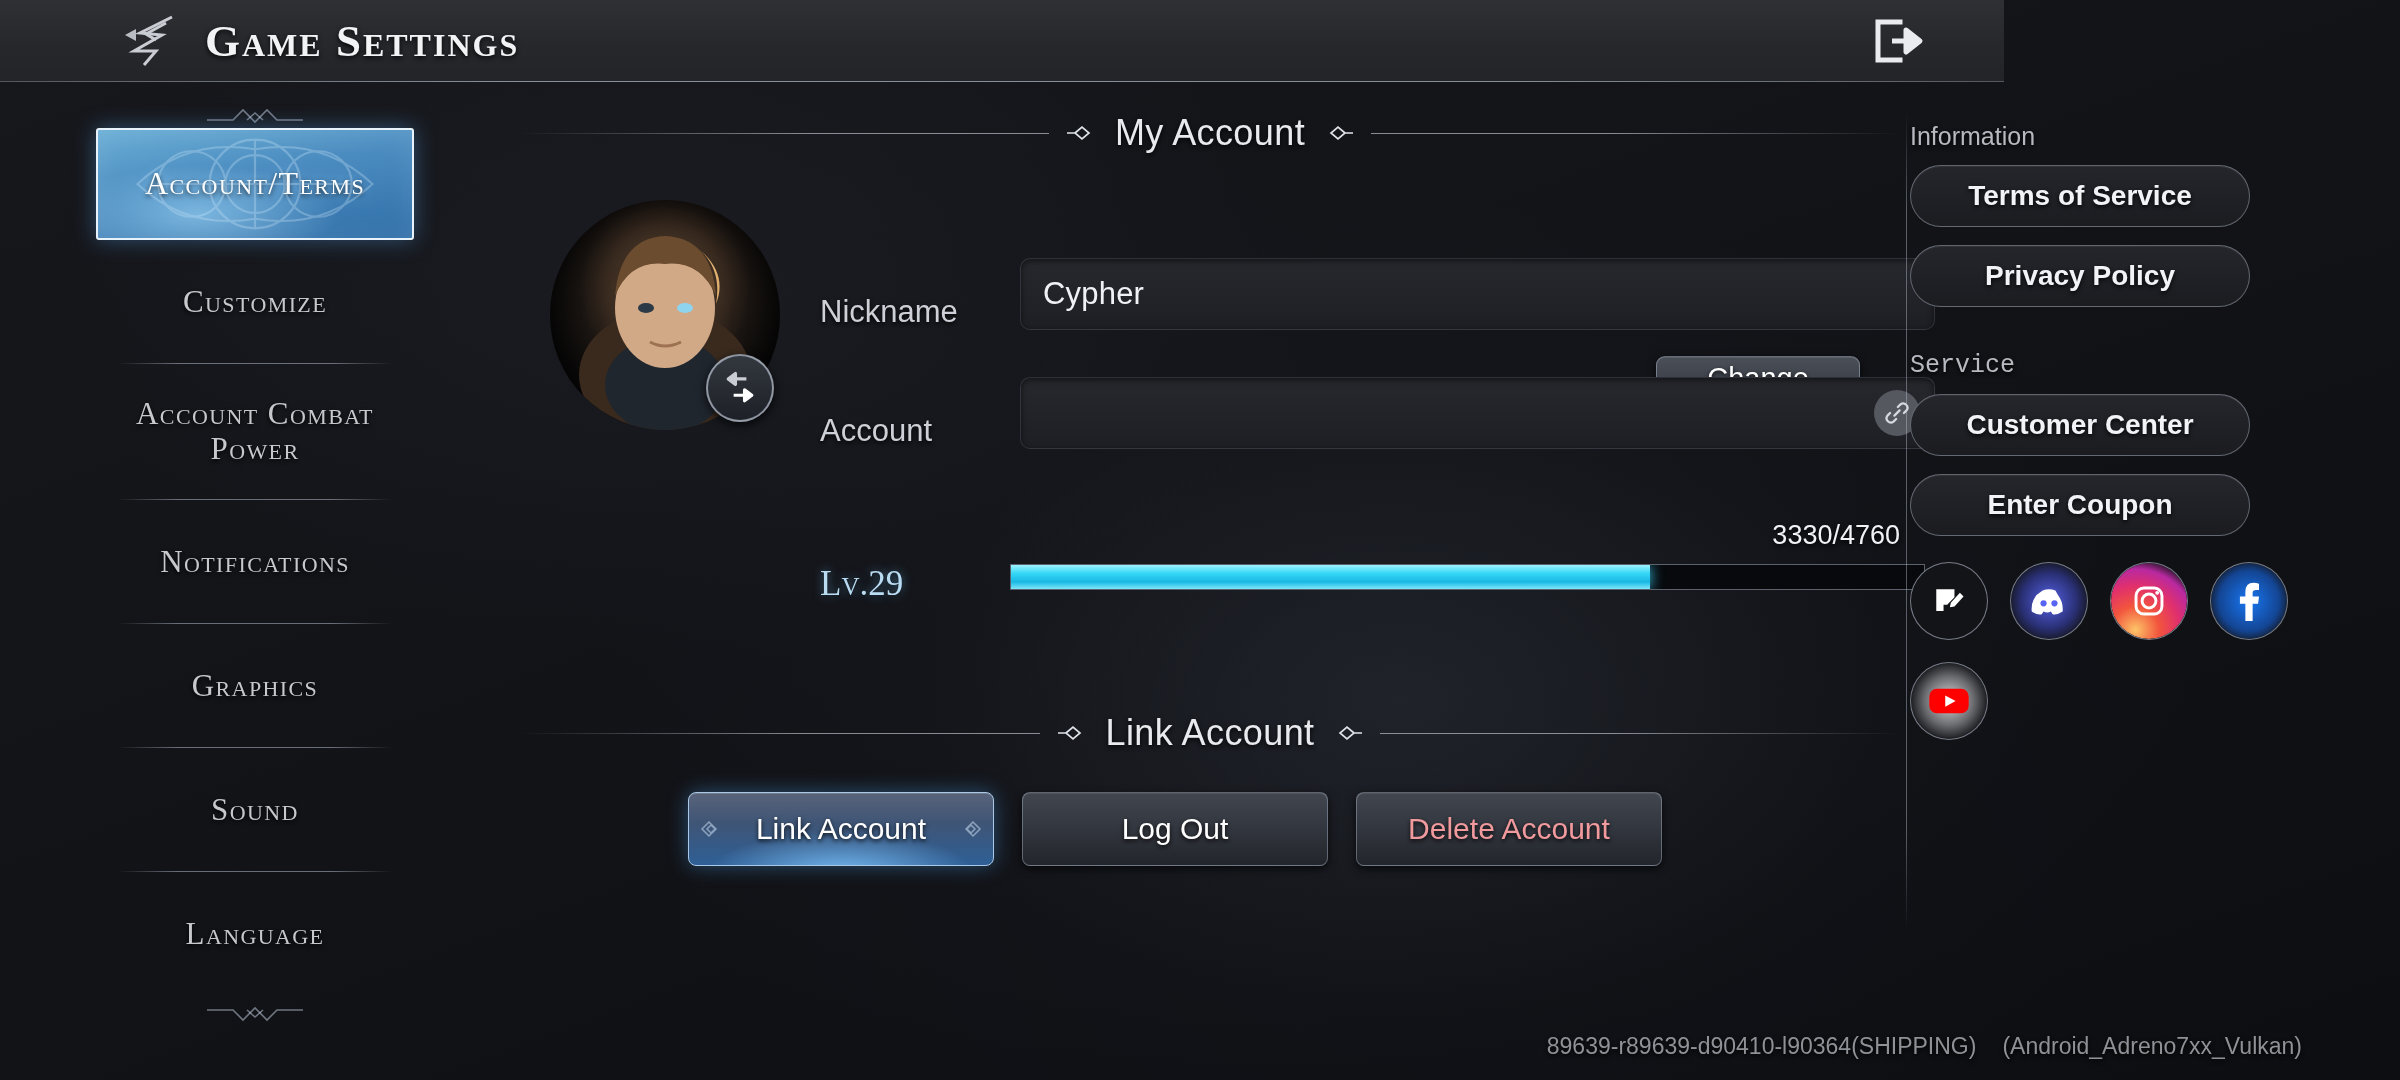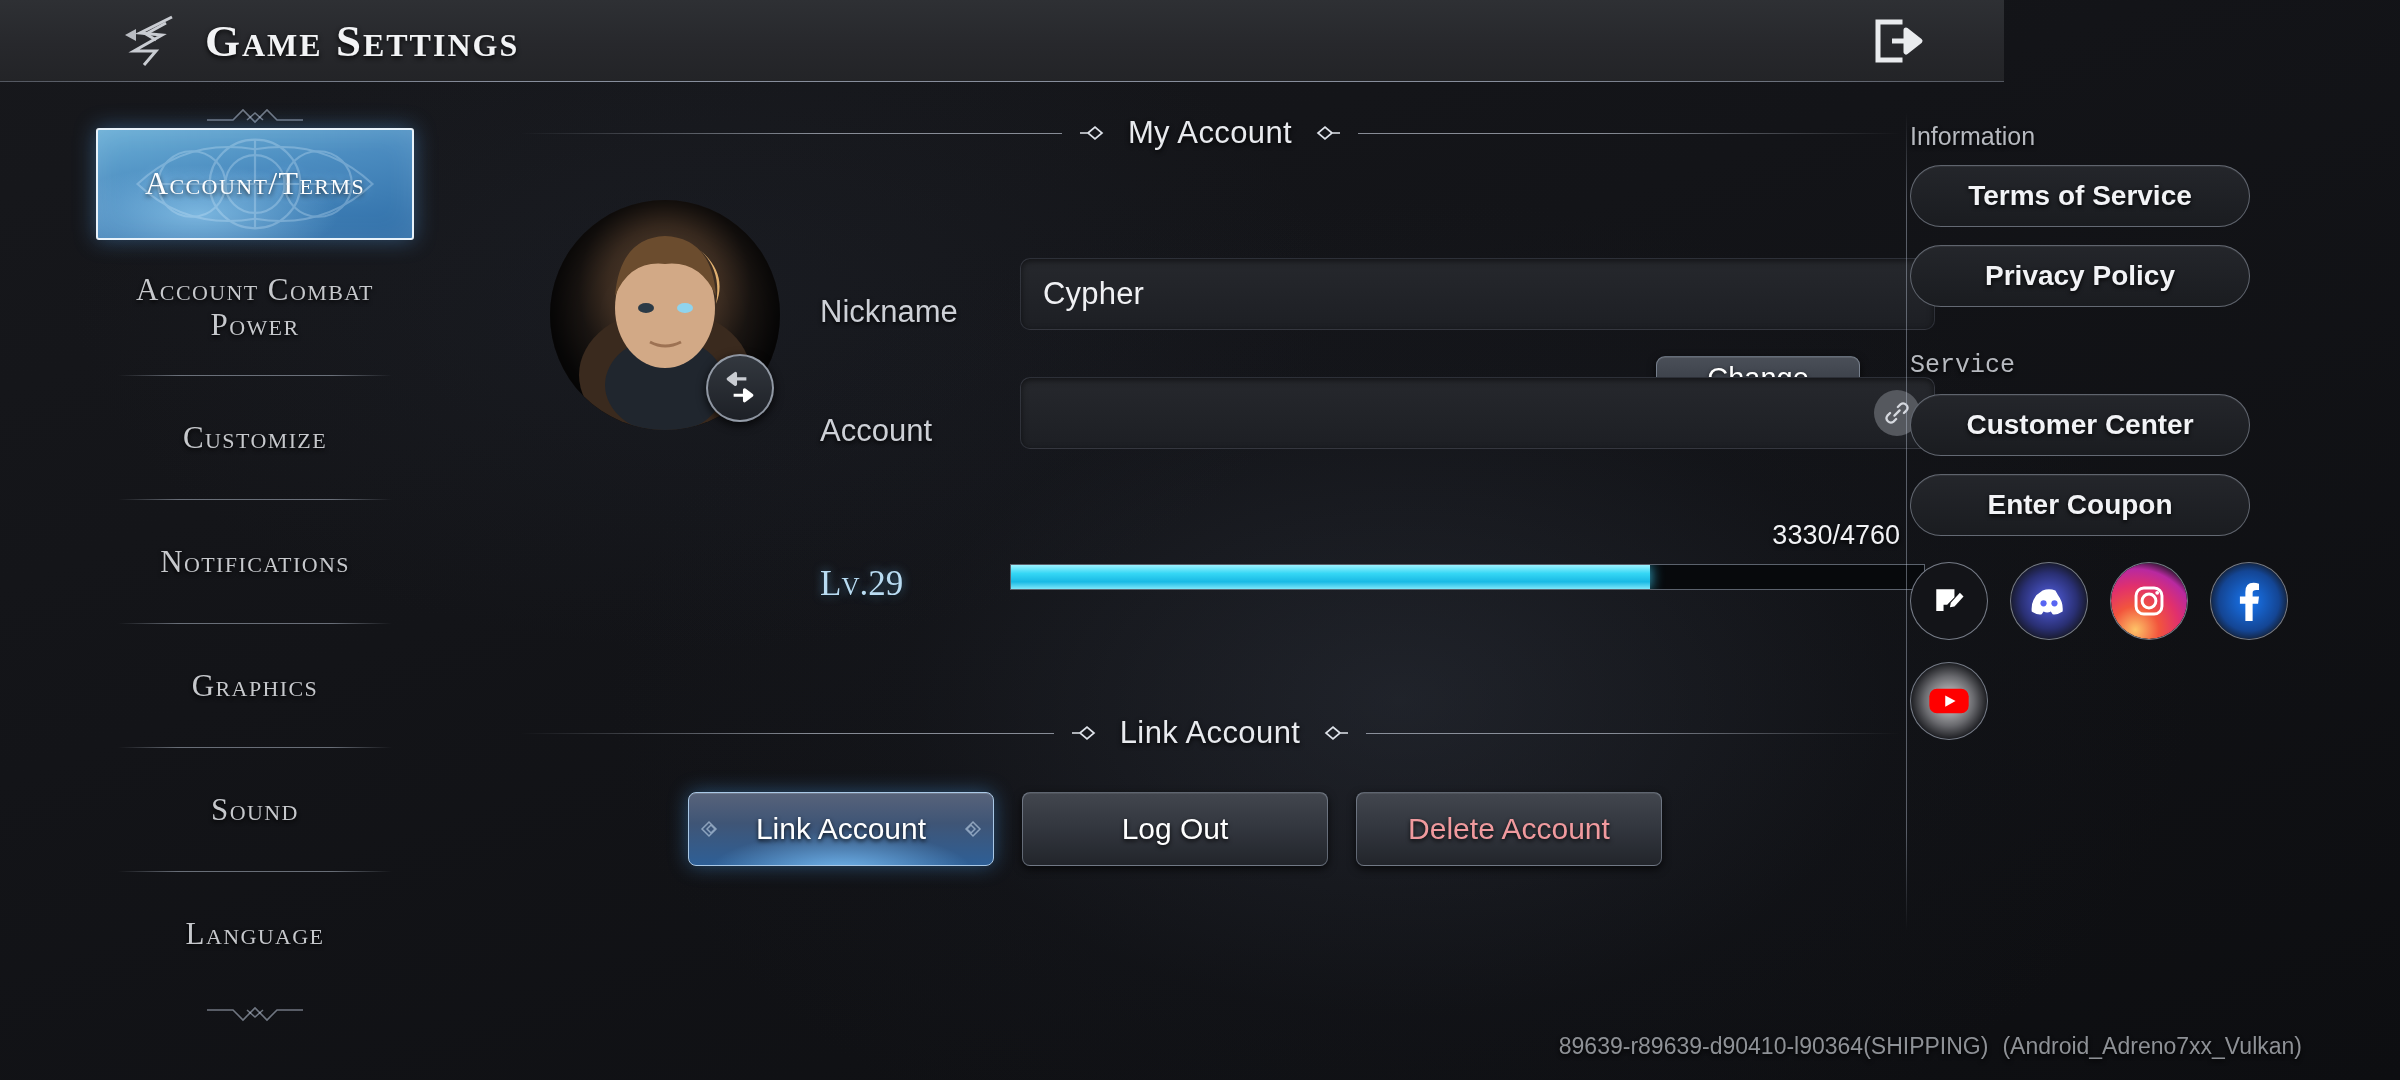--- a/index.html
+++ b/index.html
@@ -154,21 +154,21 @@
   }
   .section-head .rule {
     flex: 1;
     height: 1px;
     background: linear-gradient(90deg, rgba(205,212,225,0) 0%, rgba(205,212,225,0.62) 55%, rgba(205,212,225,0.62) 100%);
   }
   .section-head .rule.right {
     background: linear-gradient(270deg, rgba(205,212,225,0) 0%, rgba(205,212,225,0.62) 55%, rgba(205,212,225,0.62) 100%);
   }
   .section-title {
-    font-size: 31px;
+    font-size: 36px;
     color: #e8eaee;
     letter-spacing: 0.4px;
     white-space: nowrap;
     text-shadow: 0 2px 5px rgba(0,0,0,0.9);
   }
   .diamond-mark { width: 34px; height: 18px; flex: none; }
 
   
   #avatar-wrap {
     position: absolute;
@@ -394,21 +394,21 @@
     inset: 0;
     border-radius: 50%;
   }
   .social-icon svg, .social-icon .sq { position: relative; z-index: 2; }
 
   
   #footer {
     position: absolute;
     right: 98px; bottom: 20px;
     display: flex;
-    gap: 14px;
+    gap: 26px;
     font-size: 23px;
     color: #8e9196;
     text-shadow: 0 2px 4px rgba(0,0,0,0.9);
   }
 </style>
 </head>
 <body>
 
 <div id="app">
 
@@ -452,27 +452,27 @@
               <circle cx="95" cy="56" r="34"></circle>
                 <circle cx="223" cy="56" r="34"></circle>
               <path d="M40 56 Q90 8 159 20 Q228 8 278 56 Q228 104 159 92 Q90 104 40 56 Z"></path>
               <path d="M159 10 L159 102 M60 56 L258 56"></path>
             </g>
           </svg>
         </div>
         <span class="nav-label">Account/Terms</span>
       </div>
 
+      <div class="nav-item" style="height:124px;">
+        <span class="nav-label">Customize</span>
+        <div class="nav-sep"></div>
+      </div>
+
       <div class="nav-item" style="height:136px;">
         <span class="nav-label" style="max-width:240px;">Account Combat Power</span>
-        <div class="nav-sep"></div>
-      </div>
-
-      <div class="nav-item" style="height:124px;">
-        <span class="nav-label">Customize</span>
         <div class="nav-sep"></div>
       </div>
 
       <div class="nav-item" style="height:124px;">
         <span class="nav-label">Notifications</span>
         <div class="nav-sep"></div>
       </div>
 
       <div class="nav-item" style="height:124px;">
         <span class="nav-label">Graphics</span>

